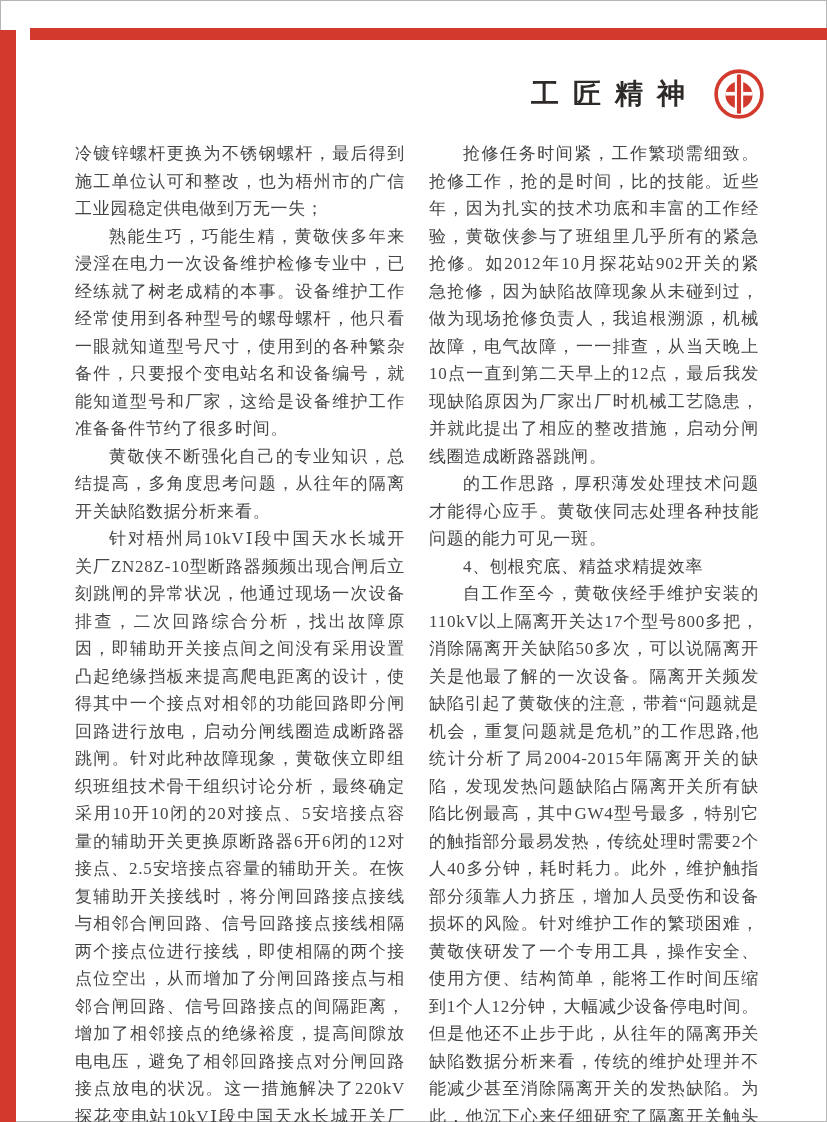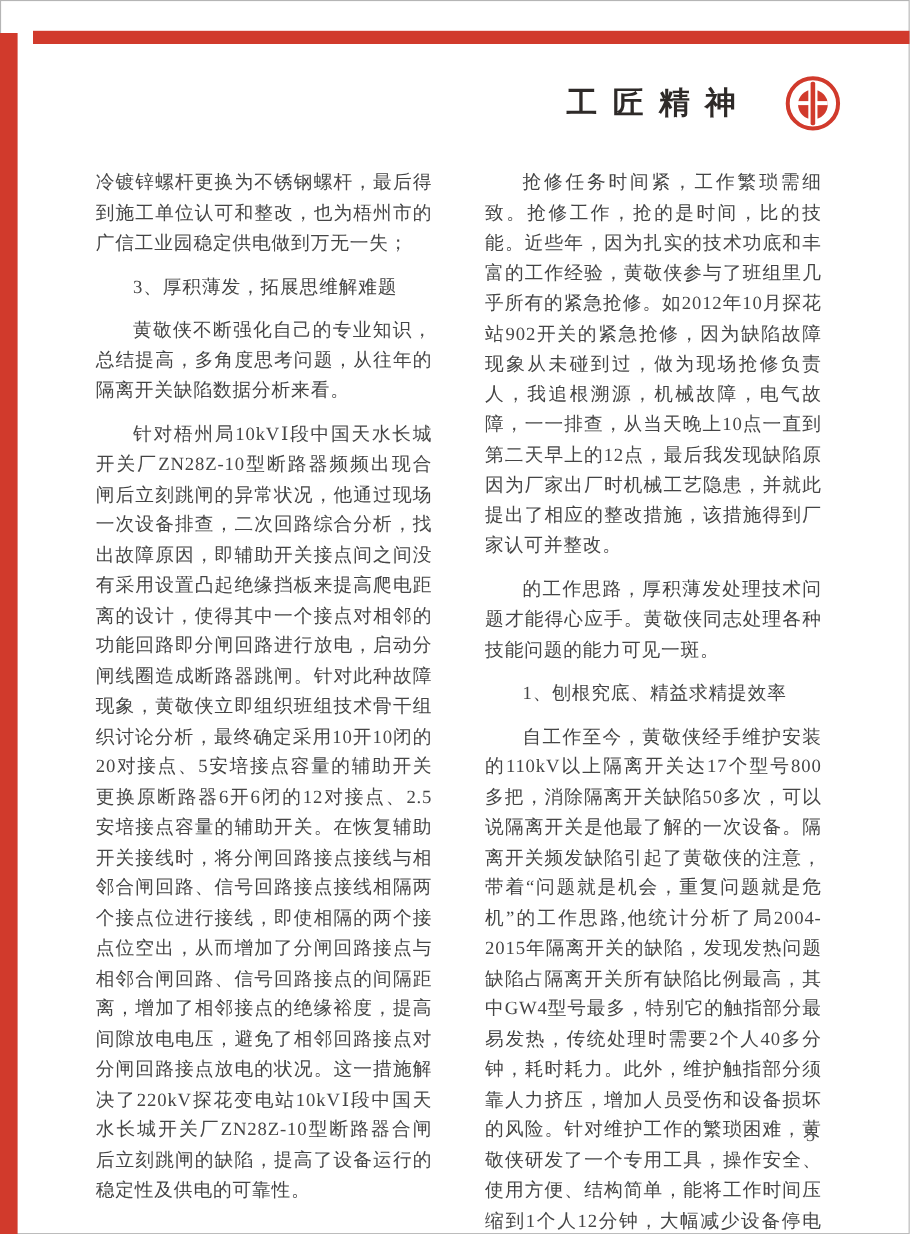--- a/index.html
+++ b/index.html
@@ -27,21 +27,21 @@
     height: 12px;
     background: var(--accent, #d13a2c);
   }
 
   
   .header {
     position: absolute;
     top: 68px; right: 62px;
     display: flex;
     align-items: center;
-    gap: 30px;
+    gap: 14px;
   }
   .header-title {
     font-size: 28px;
     font-weight: 600;
     color: #2e2a28;
     letter-spacing: 14px;
     font-family: "Liberation Serif", "DejaVu Serif", serif;
     white-space: nowrap;
   }
   .header-logo { width: 52px; height: 52px; display: block; }
@@ -55,21 +55,21 @@
     gap: 24px;
   }
   .column {
     width: 330px;
     font-size: 17px;
     line-height: 27.5px;
     color: #454545;
     text-align: justify;
     letter-spacing: 0.045em;
   }
-  .para { margin: 12px; text-indent: 2em; }
+  .para { margin: 0; text-indent: 2em; }
   .para.no-indent { text-indent: 0; }
 
   .page-number {
     position: absolute;
     right: 86px; top: 1022px;
     font-size: 17px;
     color: #555555;
     font-family: "Liberation Serif", "DejaVu Serif", serif;
   }
 </style>
@@ -89,27 +89,27 @@
       <rect x="46" y="12" width="8" height="76" rx="3" fill="#d13a2c"></rect>
       <rect x="24" y="46" width="20" height="7" fill="#ffffff"></rect>
       <rect x="56" y="46" width="20" height="7" fill="#ffffff"></rect>
     </svg>
   </span>
 </div>
 
 <div class="content">
   <div class="column">
     <p class="para no-indent">冷镀锌螺杆更换为不锈钢螺杆，最后得到施工单位认可和整改，也为梧州市的广信工业园稳定供电做到万无一失；</p>
-    <p class="para">3、厚积薄发，拓展思维解难题</p>
+    <p class="para">熟能生巧，巧能生精，黄敬侠多年来浸淫在电力一次设备维护检修专业中，已经练就了树老成精的本事。设备维护工作经常使用到各种型号的螺母螺杆，他只看一眼就知道型号尺寸，使用到的各种繁杂备件，只要报个变电站名和设备编号，就能知道型号和厂家，这给是设备维护工作准备备件节约了很多时间。</p>
     <p class="para">黄敬侠不断强化自己的专业知识，总结提高，多角度思考问题，从往年的隔离开关缺陷数据分析来看。</p>
     <p class="para">针对梧州局10kVⅠ段中国天水长城开关厂ZN28Z-10型断路器频频出现合闸后立刻跳闸的异常状况，他通过现场一次设备排查，二次回路综合分析，找出故障原因，即辅助开关接点间之间没有采用设置凸起绝缘挡板来提高爬电距离的设计，使得其中一个接点对相邻的功能回路即分闸回路进行放电，启动分闸线圈造成断路器跳闸。针对此种故障现象，黄敬侠立即组织班组技术骨干组织讨论分析，最终确定采用10开10闭的20对接点、5安培接点容量的辅助开关更换原断路器6开6闭的12对接点、2.5安培接点容量的辅助开关。在恢复辅助开关接线时，将分闸回路接点接线与相邻合闸回路、信号回路接点接线相隔两个接点位进行接线，即使相隔的两个接点位空出，从而增加了分闸回路接点与相邻合闸回路、信号回路接点的间隔距离，增加了相邻接点的绝缘裕度，提高间隙放电电压，避免了相邻回路接点对分闸回路接点放电的状况。这一措施解决了220kV探花变电站10kVⅠ段中国天水长城开关厂ZN28Z-10型断路器合闸后立刻跳闸的缺陷，提高了设备运行的稳定性及供电的可靠性。</p>
 
   </div>
   <div class="column">
-    <p class="para">抢修任务时间紧，工作繁琐需细致。抢修工作，抢的是时间，比的技能。近些年，因为扎实的技术功底和丰富的工作经验，黄敬侠参与了班组里几乎所有的紧急抢修。如2012年10月探花站902开关的紧急抢修，因为缺陷故障现象从未碰到过，做为现场抢修负责人，我追根溯源，机械故障，电气故障，一一排查，从当天晚上10点一直到第二天早上的12点，最后我发现缺陷原因为厂家出厂时机械工艺隐患，并就此提出了相应的整改措施，该措施得到厂家认可并整改。</p>
+    <p class="para">抢修任务时间紧，工作繁琐需细致。抢修工作，抢的是时间，比的技能。近些年，因为扎实的技术功底和丰富的工作经验，黄敬侠参与了班组里几乎所有的紧急抢修。如2012年10月探花站902开关的紧急抢修，因为缺陷故障现象从未碰到过，做为现场抢修负责人，我追根溯源，机械故障，电气故障，一一排查，从当天晚上10点一直到第二天早上的12点，最后我发现缺陷原因为厂家出厂时机械工艺隐患，并就此提出了相应的整改措施，启动分闸线圈造成断路器跳闸。</p>
     <p class="para">的工作思路，厚积薄发处理技术问题才能得心应手。黄敬侠同志处理各种技能问题的能力可见一斑。</p>
-    <p class="para">1、刨根究底、精益求精提效率</p>
+    <p class="para">4、刨根究底、精益求精提效率</p>
     <p class="para">自工作至今，黄敬侠经手维护安装的110kV以上隔离开关达17个型号800多把，消除隔离开关缺陷50多次，可以说隔离开关是他最了解的一次设备。隔离开关频发缺陷引起了黄敬侠的注意，带着“问题就是机会，重复问题就是危机”的工作思路,他统计分析了局2004-2015年隔离开关的缺陷，发现发热问题缺陷占隔离开关所有缺陷比例最高，其中GW4型号最多，特别它的触指部分最易发热，传统处理时需要2个人40多分钟，耗时耗力。此外，维护触指部分须靠人力挤压，增加人员受伤和设备损坏的风险。针对维护工作的繁琐困难，黄敬侠研发了一个专用工具，操作安全、使用方便、结构简单，能将工作时间压缩到1个人12分钟，大幅减少设备停电时间。但是他还不止步于此，从往年的隔离开关缺陷数据分析来看，传统的维护处理并不能减少甚至消除隔离开关的发热缺陷。为此，他沉下心来仔细研究了隔离开关触头结构，经过多次反复试验测量，研发了双回路型隔离开关触头，可以将隔离开关直流电阻从110uΩ降低到46uΩ，基本杜绝了发热隐患。</p>
 
   </div>
 </div>
 
 <div class="page-number">5</div>
 
 </body></html>

